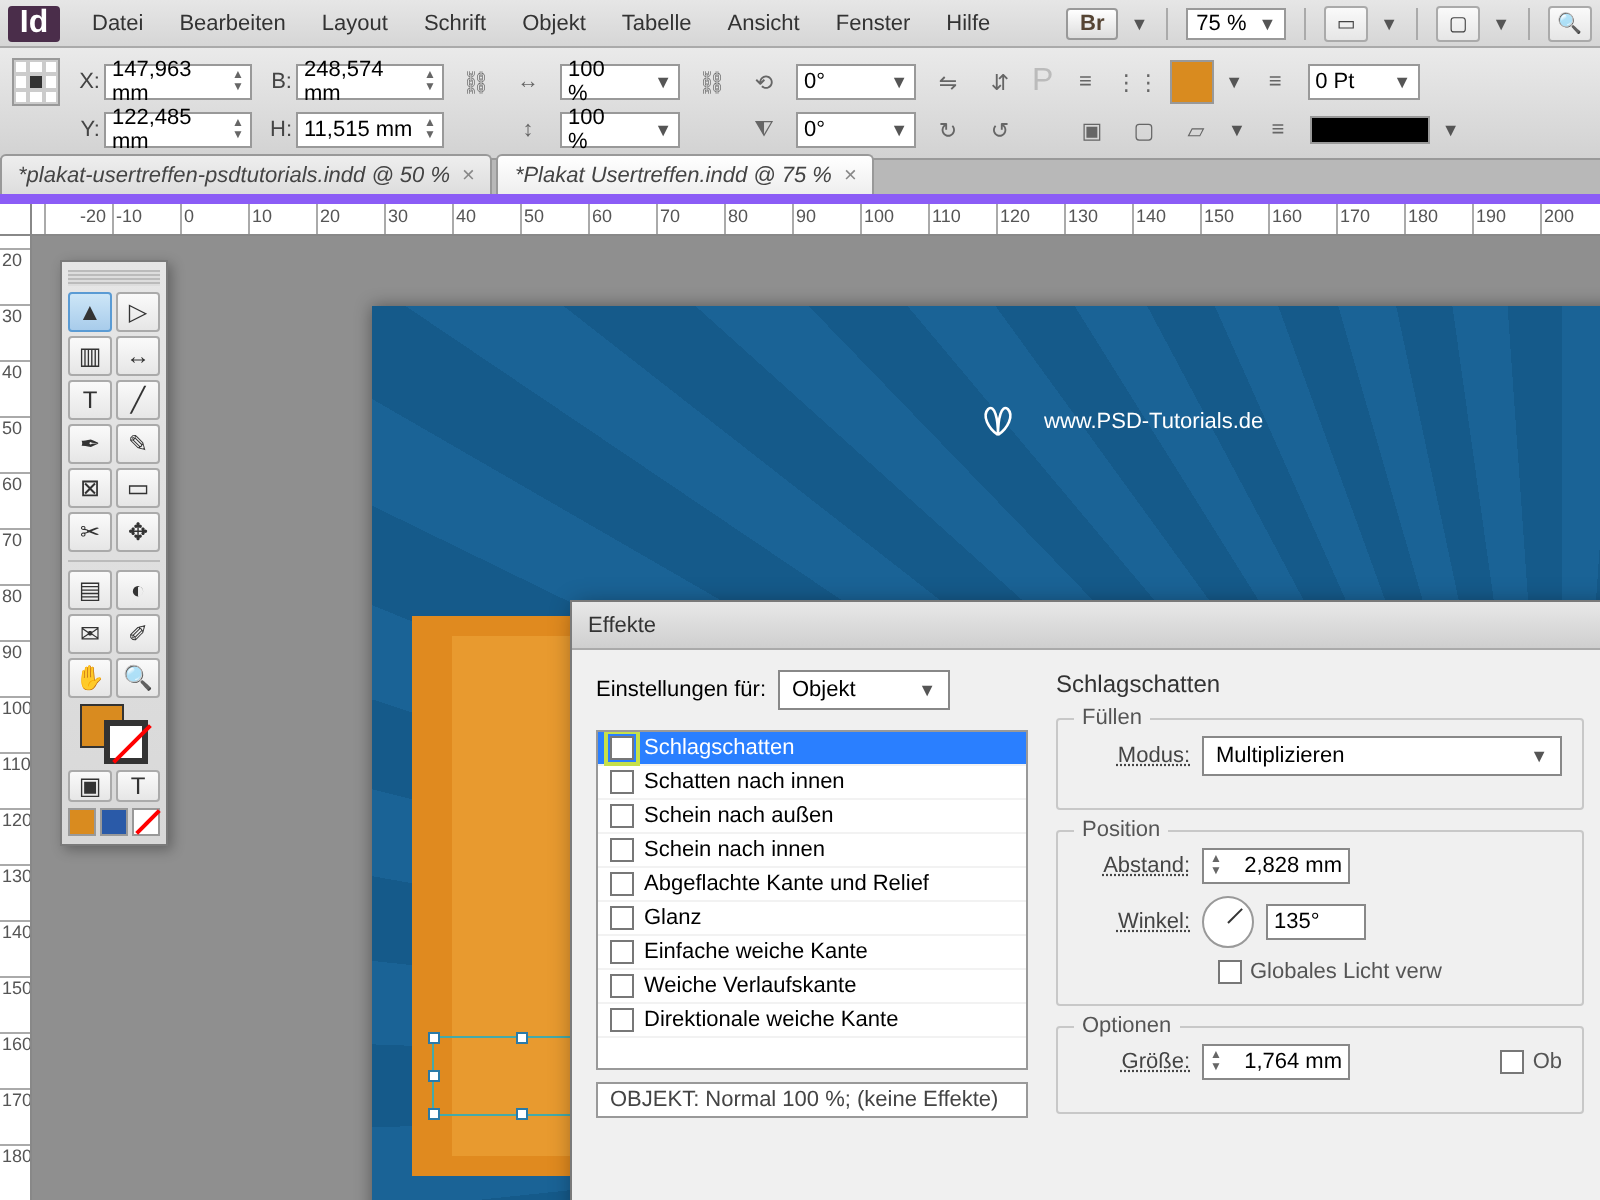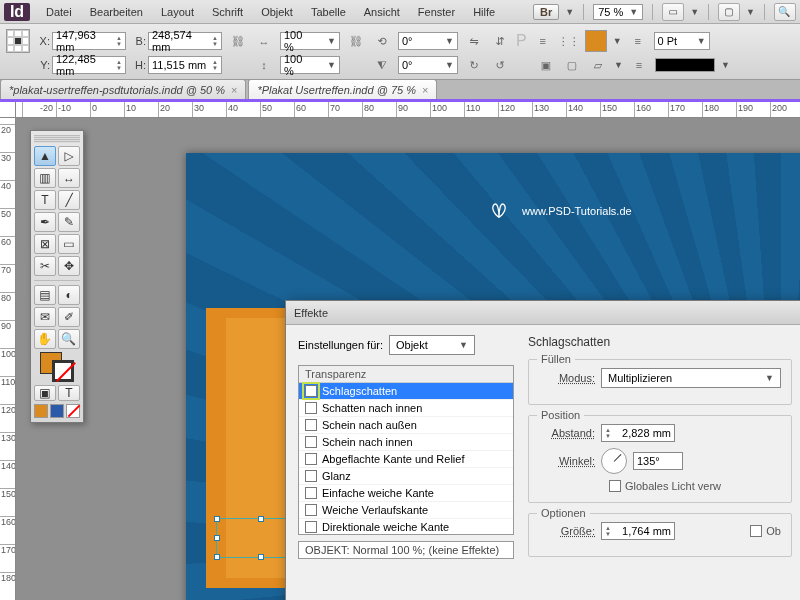--- a/index.html
+++ b/index.html
@@ -26,21 +26,21 @@
 .coord-lbl { color:#444; width:14px; text-align:right; }
 .coord-inp { width:74px; height:18px; border:1px solid #999; background:#fff; padding:0 3px; display:flex; align-items:center; justify-content:space-between; }
 .spin { display:flex; flex-direction:column; font-size:6px; line-height:6px; color:#666; }
 .pct-box { width:60px; height:18px; border:1px solid #999; background:#fff; padding:0 3px; display:flex; align-items:center; justify-content:space-between;gap:16px; }
 .swatch-or { width:22px; height:22px; background:#d98b1f; border:1px solid #999; }
 .stroke-box { width:56px; height:18px; border:1px solid #999; background:#fff; display:flex; align-items:center; padding:0 3px; gap:4px; justify-content:space-between; }
 .black-bar { width:60px; height:14px; background:#000; border:1px solid #999; }
 .tiny-icon { width:20px; height:18px; display:flex; align-items:center; justify-content:center; color:#666; font-size:11px; }
 
 
-.doctabs { height: 22px; background: #b8b8b8; display: flex; align-items: flex-end; border-bottom:3px solid #8b5cf6; }
+.doctabs { height: 22px; background: #b8b8b8; display: flex; align-items: flex-end; border-bottom:5px solid #8b5cf6; }
 .doctab { height: 20px; background: linear-gradient(#eee,#ddd); border:1px solid #999; border-bottom:none; border-radius:3px 3px 0 0; padding:0 8px; display:flex; align-items:center; gap:6px; margin-right:2px; font-style:italic; color:#444; }
 .doctab.active { background:linear-gradient(#fff,#eee); }
 .doctab .x { font-style:normal; color:#888; }
 
 
 .ruler-h { height:16px; background:#fff; border-bottom:1px solid #888; position:relative; overflow:hidden; margin-left:16px; }
 .ruler-h .tick { position:absolute; top:0; width:1px; height:16px; background:#aaa; }
 .ruler-h .lbl { position:absolute; top:1px; font-size:9px; color:#555; }
 .ruler-corner { position:absolute; left:0; top:102px; width:16px; height:16px; background:#fff; border-right:1px solid #888; border-bottom:1px solid #888; }
 .ruler-v { position:absolute; left:0; top:118px; width:16px; bottom:0; background:#fff; border-right:1px solid #888; overflow:hidden; }
@@ -396,21 +396,20 @@
   <div class="dialog-body">
     <div class="d-left">
       <div class="settings-row">
         <span>Einstellungen für:</span>
         <div class="combo">
             <span>Objekt</span>
             <span class="chev">▼</span>
           </div>
       </div>
       <div class="fx-list">
-        <div class="hdr">Transparenz</div>
         <div class="fx-item selected">
             <span class="cb"></span>
             <span>Schlagschatten</span>
           </div>
         <div class="fx-item">
             <span class="cb"></span>
             <span>Schatten nach innen</span>
           </div>
         <div class="fx-item">
             <span class="cb"></span>

